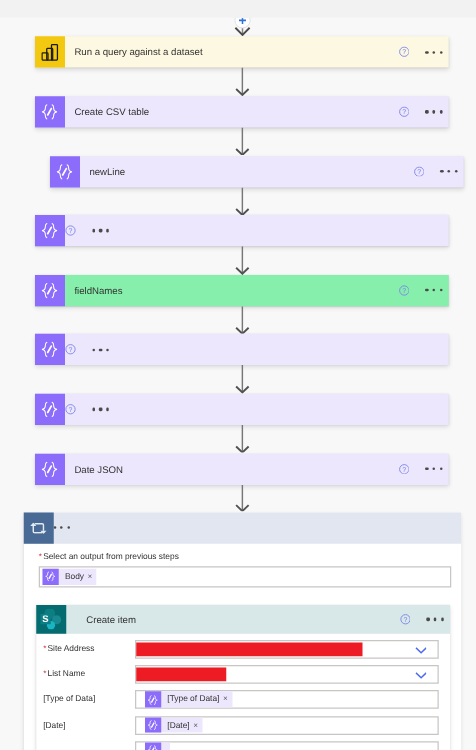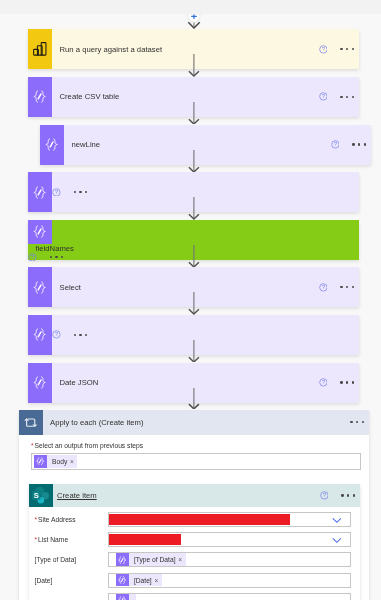--- a/index.html
+++ b/index.html
@@ -5,21 +5,21 @@
 <style>
   html,body{margin:0;padding:0;}
   body{
     width:381px;height:600px;overflow:hidden;position:relative;
     background:#f8f8f8;
     font-family:"Liberation Sans",sans-serif;
   }
   .top-band{position:absolute;left:0;top:0;width:381px;height:14px;background:#f2f2f2;}
 
   
-  .card{position:absolute;left:28px;width:331px;height:40px;
+  .card{position:absolute;left:28px;width:331px;height:25px;
         display:flex;align-items:stretch;box-sizing:border-box;
         box-shadow:0 0.3px 0.9px rgba(0,0,0,.10),0 1.6px 3.6px rgba(0,0,0,.12);}
   .card .icon{width:24px;flex:0 0 24px;display:flex;align-items:center;justify-content:center;}
   .card .title{flex:1 1 auto;font-size:7.7px;color:#323130;display:flex;align-items:center;padding-left:7.5px;}
   .card .acts{flex:0 0 auto;display:flex;align-items:center;padding-right:5.1px;}
   .help-ico{width:8.8px;height:8.8px;margin-right:13.1px;display:block;line-height:0;}
   .help-ico svg{display:block;}
   .dots{display:flex;gap:3.3px;align-items:center;}
   .dots i{width:2.3px;height:2.3px;border-radius:50%;background:#4c4a48;display:block;}
 
@@ -44,21 +44,21 @@
   .token .tico{width:13px;height:12.8px;background:#8C6CFB;display:flex;align-items:center;justify-content:center;flex:0 0 13px;}
   .token .tico svg{display:block;}
   .token .tlabel{font-size:6.7px;color:#323130;padding:0 2.8px 0 5px;white-space:nowrap;display:flex;align-items:center;}
   .token .tx{font-size:6.6px;color:#5c5c5c;padding-right:3.6px;display:flex;align-items:center;}
 
   
   #inner{position:absolute;left:29px;top:484px;width:331px;background:#fff;
          box-shadow:0 0.3px 0.9px rgba(0,0,0,.10),0 1.6px 3.6px rgba(0,0,0,.13);}
   #inner .ihead{display:flex;align-items:stretch;height:23px;background:#D8E7E7;}
   #inner .ihead .icon{width:24px;flex:0 0 24px;background:#046B70;display:flex;align-items:center;justify-content:center;}
-  #inner .ihead .title{flex:1 1 auto;font-size:7.7px;color:#323130;display:flex;align-items:center;padding-left:4px;text-decoration:underline;}
+  #inner .ihead .title{flex:1 1 auto;font-size:7.7px;color:#323130;display:flex;align-items:center;padding-left:16px;}
   #inner .ihead .acts{flex:0 0 auto;display:flex;align-items:center;padding-right:5.1px;}
   #inner .rows{padding:5px 9.5px 6px 5.6px;}
   .row{display:flex;align-items:center;margin-bottom:5.2px;}
   .row .rlabel{width:73.6px;flex:0 0 73.6px;font-size:6.7px;color:#323130;box-sizing:border-box;}
   .row .rctl{flex:1 1 auto;height:15px;border:1px solid #c8c6c4;background:#fff;box-sizing:border-box;
              display:flex;align-items:center;position:relative;}
   .row .rctl.tokenctl{padding-left:6.7px;}
   .redact{height:11.4px;background:#ED1B23;margin-left:0px;}
   .chev{position:absolute;right:8.2px;top:50%;transform:translateY(-45%);line-height:0;}
 </style>
@@ -194,21 +194,21 @@
           <i></i>
         </div>
       </div>
     </div>
     <div class="conn" style="top: 197.1px;">
       <svg width="14" height="22.599999999999994" viewBox="0 0 14 22.599999999999994">
     <line x1="6.9" y1="0" x2="6.9" y2="21.699999999999996" stroke="#767676" stroke-width="1.15"></line>
     <path d="M1.9 17.199999999999996 L6.9 21.999999999999993 L11.9 17.199999999999996" fill="none" stroke="#525252" stroke-width="1.5" stroke-linecap="butt"></path>
   </svg>
     </div>
-    <div class="card" style="top: 219.7px; background: #84cc16; flex-direction: column;">
+    <div class="card" style="top: 219.7px; background: #86efac;">
       <div class="icon" style="background:#8C6CFB">
         <svg width="13.2" height="13" viewBox="0 0 66 65">
           <g fill="none" stroke="#ffffff" stroke-width="4.3" stroke-linecap="round" stroke-linejoin="round">
             <path d="M22.5 4.2 C15.6 6.6 16.4 14.8 15.8 22.4 C15.3 28.4 11.6 30.6 4.4 32.5 C11.6 34.4 15.3 36.6 15.8 42.6 C16.4 50.2 15.6 58.4 22.5 60.8"></path>
             <path d="M43.5 4.2 C50.4 6.6 49.6 14.8 50.2 22.4 C50.7 28.4 54.4 30.6 61.6 32.5 C54.4 34.4 50.7 36.6 50.2 42.6 C49.6 50.2 50.4 58.4 43.5 60.8"></path>
             <path d="M40.2 19.4 L25.8 44.8" stroke-width="7"></path>
           </g>
         </svg>
       </div>
       <div class="title">fieldNames</div>
@@ -235,21 +235,20 @@
     <div class="card" style="top: 267.3px; background: rgb(236, 231, 253);">
       <div class="icon" style="background:#8C6CFB">
         <svg width="13.2" height="13" viewBox="0 0 66 65">
           <g fill="none" stroke="#ffffff" stroke-width="4.3" stroke-linecap="round" stroke-linejoin="round">
             <path d="M22.5 4.2 C15.6 6.6 16.4 14.8 15.8 22.4 C15.3 28.4 11.6 30.6 4.4 32.5 C11.6 34.4 15.3 36.6 15.8 42.6 C16.4 50.2 15.6 58.4 22.5 60.8"></path>
             <path d="M43.5 4.2 C50.4 6.6 49.6 14.8 50.2 22.4 C50.7 28.4 54.4 30.6 61.6 32.5 C54.4 34.4 50.7 36.6 50.2 42.6 C49.6 50.2 50.4 58.4 43.5 60.8"></path>
             <path d="M40.2 19.4 L25.8 44.8" stroke-width="7"></path>
           </g>
         </svg>
       </div>
-      <div class="title">Select</div>
       <div class="acts">
         <span class="help-ico">
           <svg width="8.8" height="8.8" viewBox="0 0 44 44">
             <circle cx="22" cy="22" r="18.6" fill="none" stroke="#7B83EB" stroke-width="3.6"></circle>
             <text x="22.2" y="32.5" font-family="'Liberation Sans',sans-serif" font-size="28" fill="#7B83EB" text-anchor="middle">?</text>
           </svg>
         </span>
         <div class="dots">
           <i></i>
           <i></i>
@@ -331,21 +330,20 @@
     <div class="icon">
         <svg width="13.4" height="9.3" viewBox="0 0 128 89" style="display:block">
           <g fill="none" stroke="#E5EBF4" stroke-width="11" stroke-linecap="butt" stroke-linejoin="round">
             <path d="M25 26 V69 a10 10 0 0 0 10 10 H92"></path>
             <path d="M103 63 V20 a10 10 0 0 0 -10 -10 H36"></path>
           </g>
           <path d="M25 0 L48 26 H2 Z" fill="#E5EBF4"></path>
           <path d="M103 89 L80 63 H126 Z" fill="#E5EBF4"></path>
         </svg>
       </div>
-    <div class="title">Apply to each (Create item)</div>
     <div class="acts">
       <div class="dots">
           <i></i>
           <i></i>
           <i></i>
         </div>
     </div>
   </div>
   <div class="lbody">
     <div class="fieldlabel"><span class="req">*</span><span>Select an output from previous steps</span></div>

